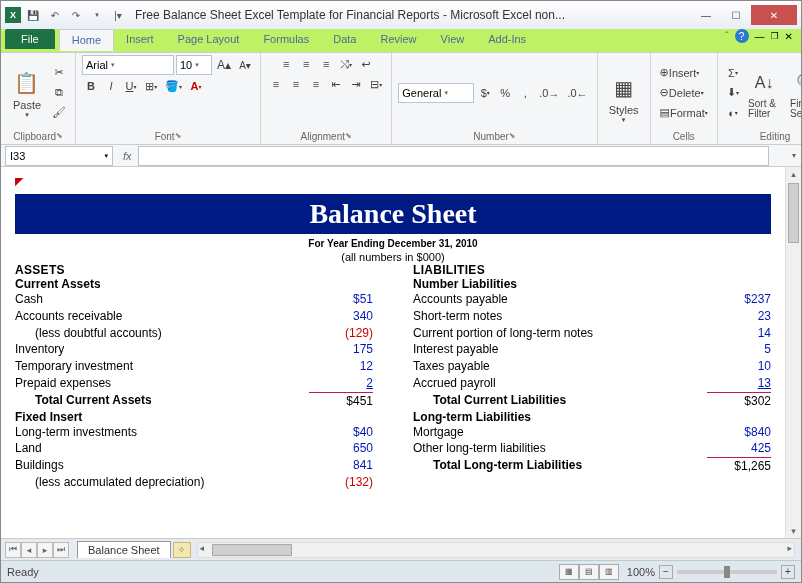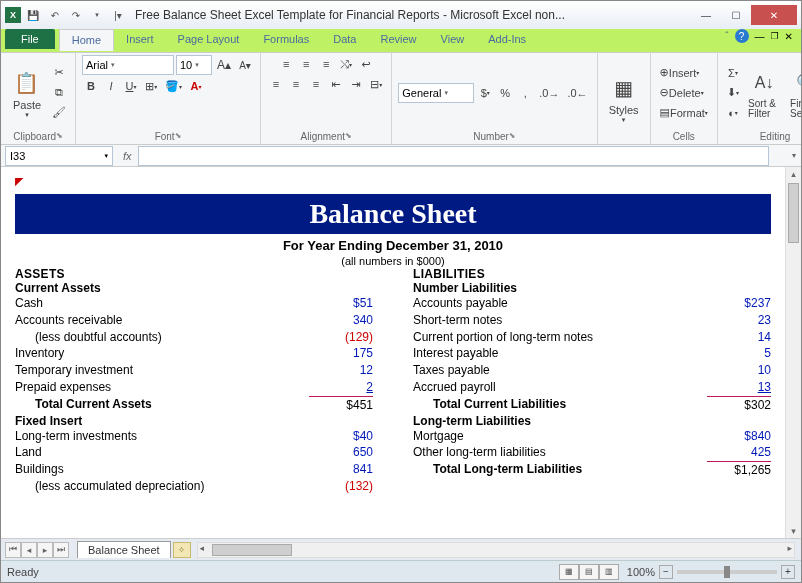--- a/index.html
+++ b/index.html
@@ -38,21 +38,21 @@
 .fbar-dd{width:14px;font-size:8px;color:#666;text-align:center}
 .sheet-area{flex:1;position:relative;overflow:hidden;background:#fff}
 .sheet-scroll{position:absolute;inset:0 16px 0 0;overflow:hidden}
 .vscroll{position:absolute;right:0;top:0;bottom:0;width:16px;background:#f0f0f0;border-left:1px solid #ddd}
 .vscroll::before,.vscroll::after{content:"▴";position:absolute;left:0;right:0;text-align:center;font-size:9px;color:#666;height:14px;line-height:14px}
 .vscroll::after{content:"▾";bottom:0}
 .vthumb{position:absolute;left:2px;right:2px;top:16px;height:60px;background:#cfcfcf;border:1px solid #aaa}
 .doc{padding:8px 14px 0;font-family:Arial,sans-serif}
 .corner-mark{color:#c00;font-size:11px}
 .title-band{background:#001a84;color:#fff;text-align:center;font-family:"Times New Roman",serif;font-size:28px;font-weight:bold;padding:4px 0;margin-top:6px}
-.subtitle{text-align:center;font-weight:bold;font-size:13px;margin-top:4px}
+.subtitle{text-align:center;font-weight:bold;font-size:10px;margin-top:4px}
 .note{text-align:center;font-size:11px;margin-top:2px}
 .cols{display:flex;gap:40px;font-size:12px}
 .col{flex:1}
 .sect{font-weight:bold;letter-spacing:.3px}
 .sub{font-weight:bold}
 .row{display:flex;justify-content:space-between;line-height:1.4}
 .row .lbl{flex:1}
 .row .val{width:64px;text-align:right}
 .ind{padding-left:20px}
 .blue{color:#0018b8}

